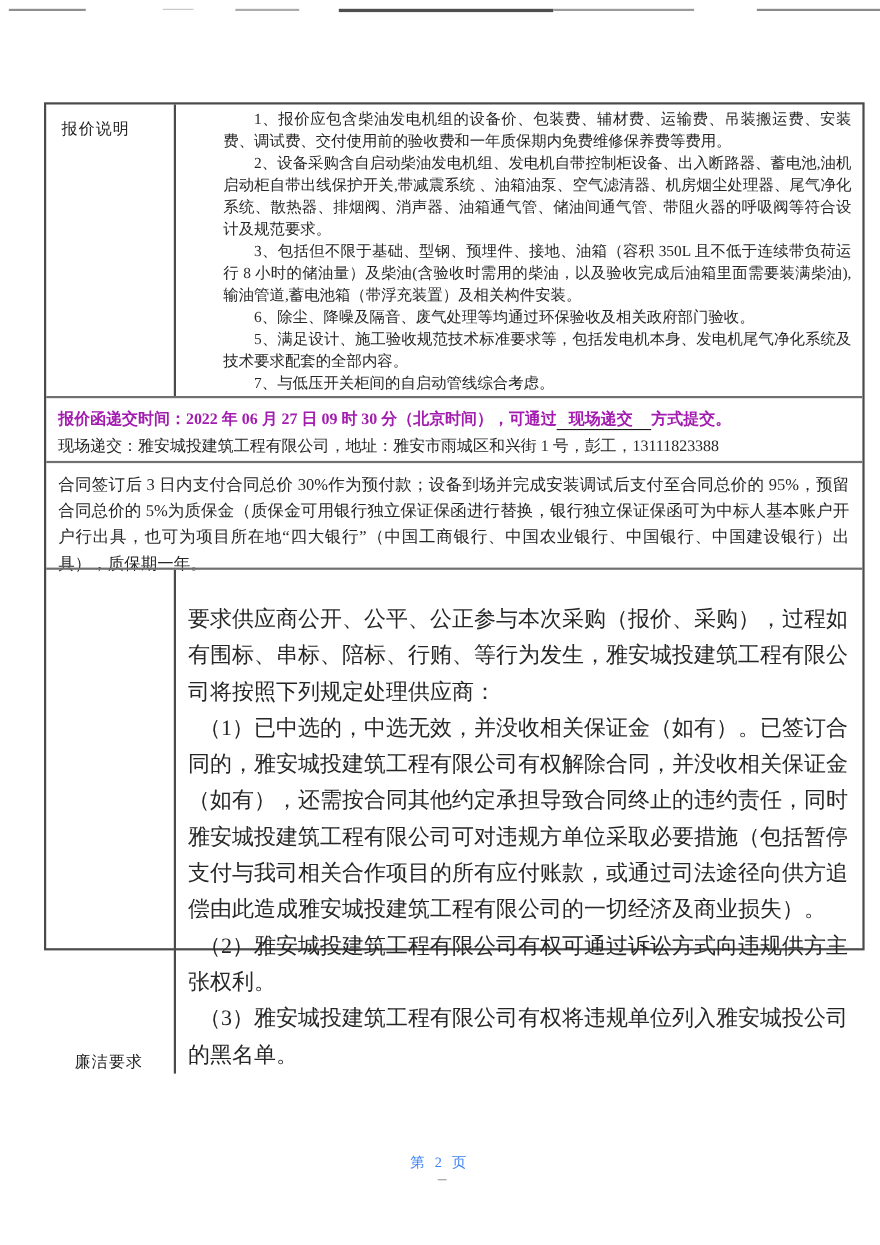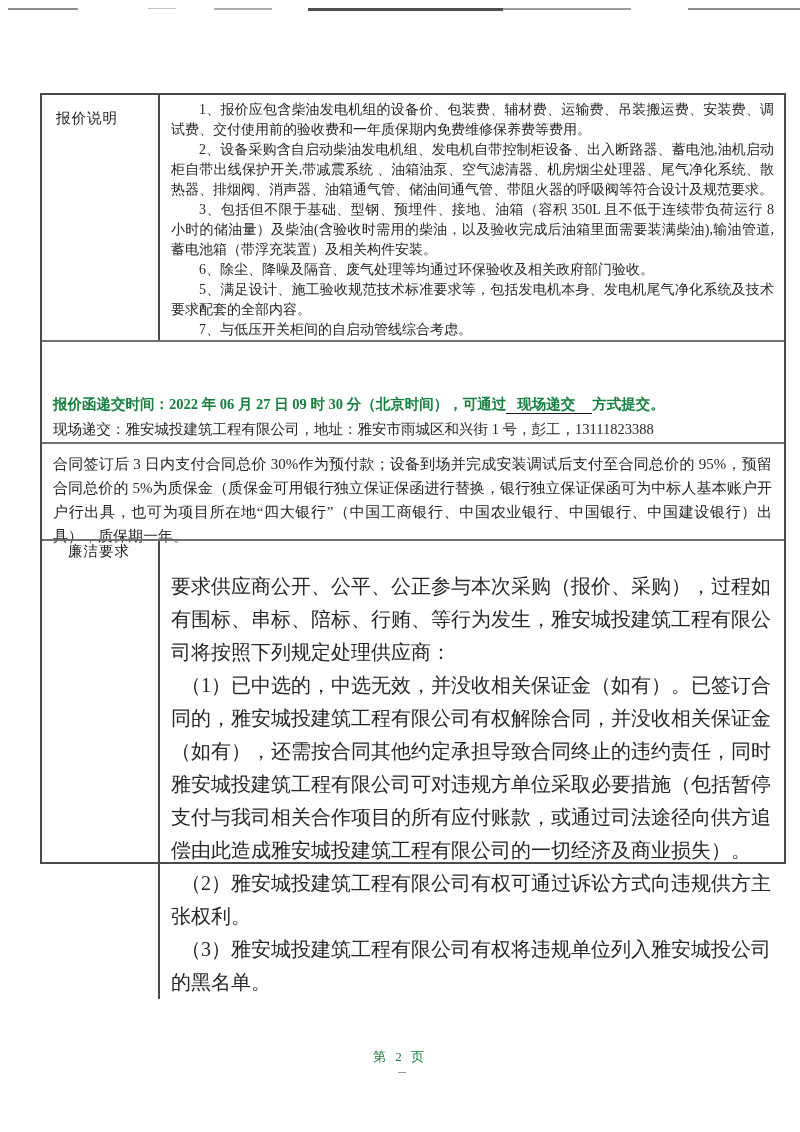--- a/index.html
+++ b/index.html
@@ -25,74 +25,74 @@
   .doc-table {
     position: absolute;
     left: 40px; top: 93px;
     width: 746px; height: 771px;
     border: 2px solid #4a4a4a;
     display: flex; flex-direction: column;
     background: #fff;
   }
   .t-row { display: flex; flex-direction: row; width: 100%; }
   .t-row + .t-row { border-top: 2px solid #707070; }
-  .row-quote     { height: 275px; }
+  .row-quote     { height: 275px; gap: 32px; }
   .row-submit    { height: 107px; }
   .row-payment   { height: 97px;  }
   .row-integrity { flex: 1; }
 
   .label-cell {
     width: 118px; min-width: 118px;
     border-right: 2px solid #4a4a4a;
     font-size: 14.5px;
     letter-spacing: 1px;
     color: #222;
     padding: 13px 6px 0 14px;
     line-height: 20px;
   }
   .row-payment .label-cell { padding-top: 14px; }
   .row-integrity .label-cell {
-    display: flex; align-items: flex-start;
+    display: flex; align-items: flex-end;
     padding: 0 0 0 26px;
   }
 
   .content-cell {
     flex: 1;
     padding: 5px 10px 0 11px;
     font-size: 14px;
     line-height: 20px;
     text-align: justify;
     color: #262626;
   }
   .content-cell p { margin: 0; }
 
   .row-quote .content-cell p { text-indent: 2em; }
 
   .row-submit .content-cell { line-height: 25px; padding-top: 7px; font-size: 14.5px; }
-  .row-submit .content-cell .bold-line { font-weight: bold; color: #15803d; margin-top: 43px; }
+  .row-submit .content-cell .bold-line { font-weight: bold; color: #a21caf; }
   .underline-seg {
     font-weight: bold;
     border-bottom: 1.5px solid #1c1c1c;
     padding: 0 17px 1px 11px;
   }
 
   .row-payment .content-cell { line-height: 24px; padding-top: 8px; font-size: 15px; padding-right: 12px; }
 
   .row-integrity .content-cell { line-height: 33px; padding-top: 5px; font-size: 20px; padding-right: 13px; margin-top: 24px; }
   .row-integrity .content-cell p.num-para { text-indent: 0.5em; }
 
   
   .page-footer {
     position: absolute;
     top: 1048px; left: 0;
     width: 100%;
     text-align: center;
     font-size: 13px;
     letter-spacing: 3px;
-    color: #15803d;
+    color: #3b82f6;
   }
   .footer-mark {
     position: absolute;
     top: 1072px; left: 398px;
     width: 8px; height: 0;
     border-top: 1.5px solid #9a9a9a;
   }
 </style>
 </head>
 <body>

